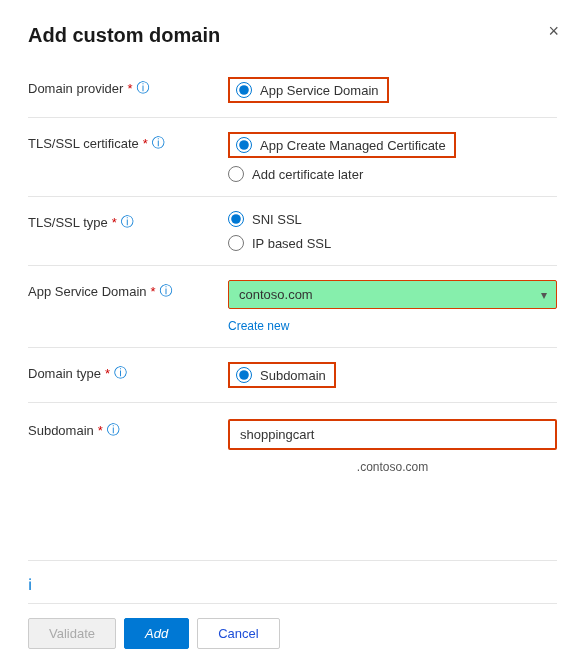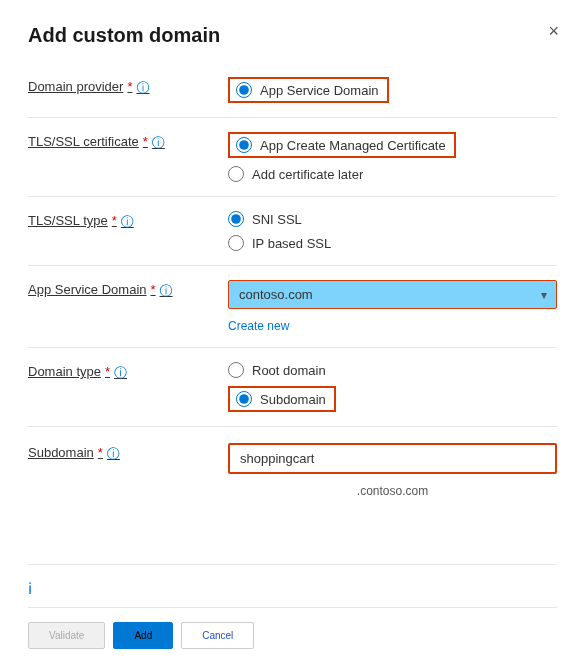--- a/index.html
+++ b/index.html
@@ -50,26 +50,25 @@
     .form-row {
       display: flex;
       align-items: flex-start;
       padding: 10px 0;
       min-height: 36px;
     }
     .label-col {
       width: 200px;
       min-width: 200px;
       display: flex;
-      align-items: flex-start;
+      align-items: center;
       gap: 4px;
       padding-top: 2px;
       font-size: 13px;
       color: #333;
-      text-decoration: underline;
     }
     .label-col .info-icon {
       color: #0078d4;
       font-size: 13px;
       cursor: pointer;
     }
     .required-star {
       color: #c00;
     }
     .control-col {
@@ -107,21 +106,21 @@
       display: inline-block;
       width: 100%;
     }
     .select-wrapper select {
       width: 100%;
       padding: 6px 32px 6px 10px;
       border: 1px solid #d83b01;
       border-radius: 2px;
       font-size: 13px;
       color: #333;
-      background: #7dd3fc;
+      background: #86efac;
       appearance: none;
       cursor: pointer;
       outline: none;
     }
     .chevron-icon {
       position: absolute;
       right: 10px;
       top: 50%;
       transform: translateY(-50%);
       pointer-events: none;
@@ -168,30 +167,31 @@
       flex-shrink: 0;
     }
     .footer-buttons {
       display: flex;
       gap: 8px;
       padding-top: 14px;
       border-top: 1px solid #e5e5e5;
     }
     .btn {
       padding: 7px 20px;
-      font-size: 10px;
+      font-size: 13px;
       border-radius: 2px;
       cursor: pointer;
       border: 1px solid transparent;
       font-family: inherit;
     }
     .btn-primary {
       background: #0078d4;
-      color: #000000;
+      color: #ffffff;
       border-color: #0078d4;
+      font-style: italic;
     }
     .btn-secondary {
       background: #fff;
       color: #1d4ed8;
       border-color: #ccc;
     }
     .btn-disabled {
       background: #f0f0f0;
       color: #aaa;
       border-color: #ccc;
@@ -295,24 +295,20 @@
     <hr class="divider">
 
     <div class="form-row">
       <div class="label-col">
         <span>Domain type</span>
         <span class="required-star">*</span>
         <span class="info-icon">ⓘ</span>
       </div>
       <div class="control-col">
         <label class="radio-option">
-          <input type="radio" name="domain_type" style="">
-          <span class="radio-label">Root domain</span>
-        </label>
-        <label class="radio-option">
           <span class="radio-highlight">
             <input type="radio" name="domain_type" checked="" style="">
             <span class="radio-label">Subdomain</span>
           </span>
         </label>
       </div>
     </div>
 
     <hr class="divider">
 

